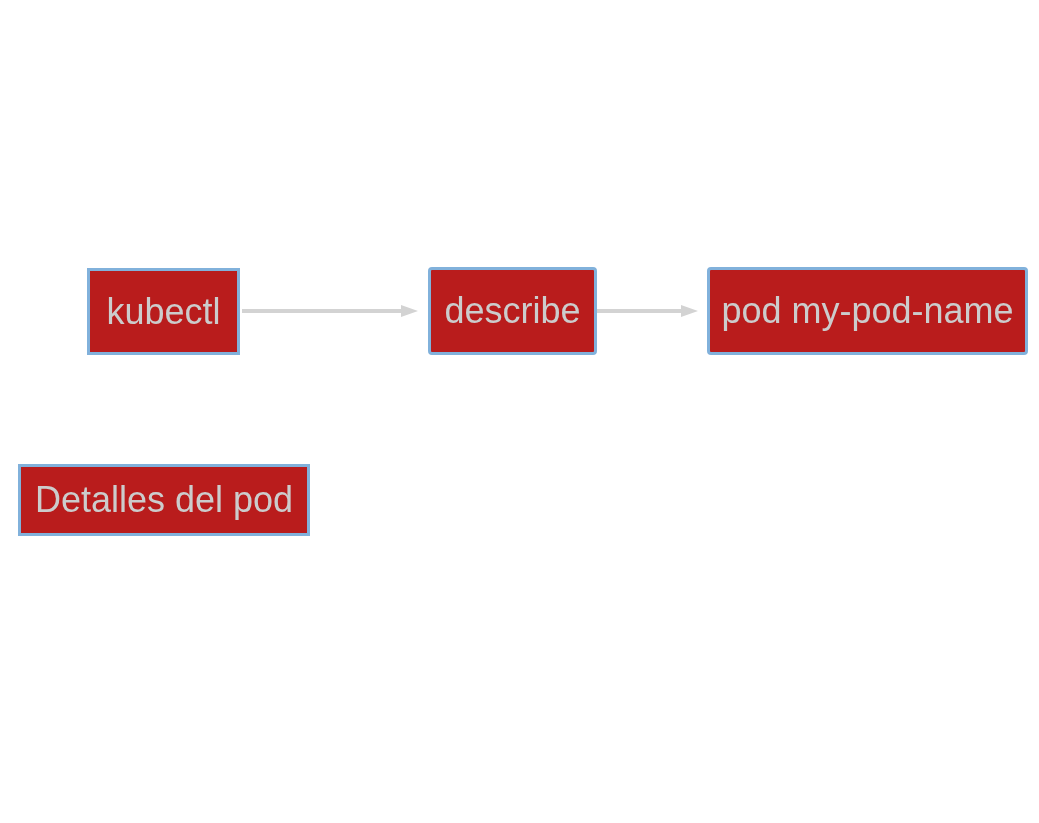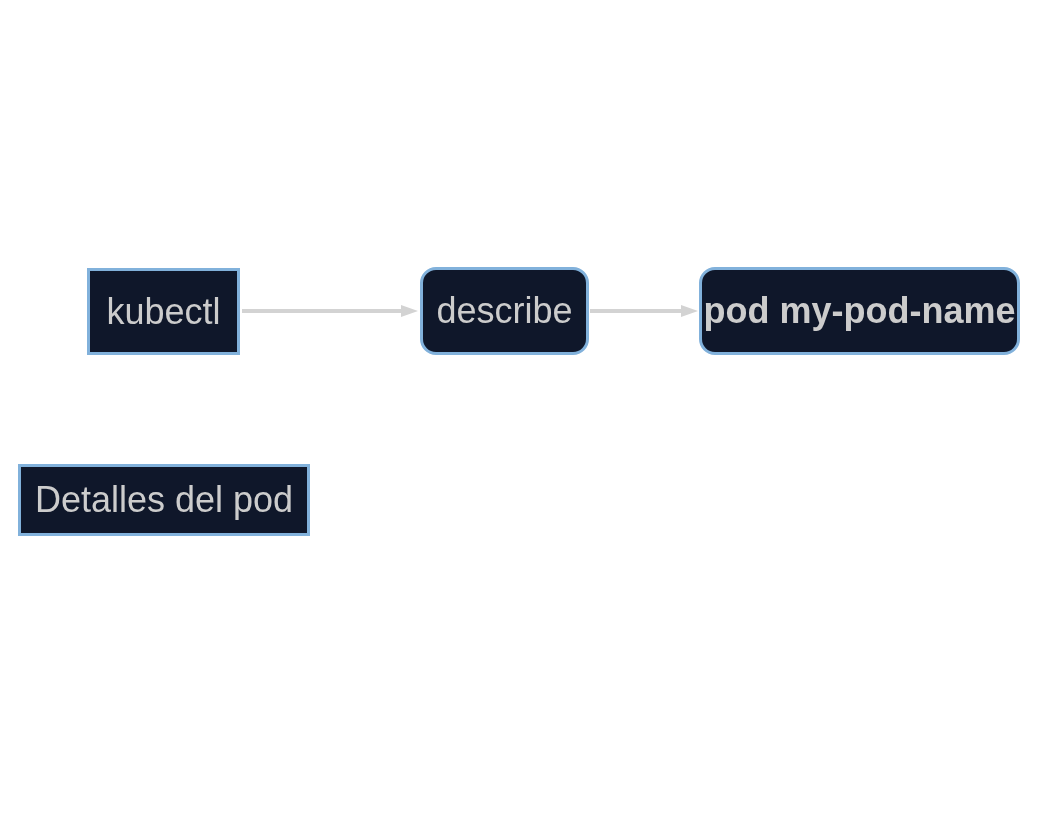--- a/index.html
+++ b/index.html
@@ -11,32 +11,33 @@
   .canvas {
     position: relative;
     width: 1039px;
     height: 823px;
     background: #ffffff;
     overflow: hidden;
   }
   .node {
     position: absolute;
     box-sizing: border-box;
-    background: #0f172a;
+    background: #b91c1c;
     border: 3px solid #81b1db;
     color: #cccccc;
     display: flex;
     align-items: center;
     justify-content: center;
     font-size: 36px;
     line-height: 1.2;
     white-space: nowrap;
   }
   .node.rounded {
-    border-radius: 16px;
+    border-radius: 4px;
+    margin-left: 8px;
   }
   .node-label {
     display: inline-block;
   }
   .edge-line {
     position: absolute;
     height: 4px;
     background: #d3d3d3;
   }
   .edge-arrowhead {
@@ -64,21 +65,21 @@
   </div>
 
   <div class="node rect" style="left:87px; top:268px; width:153px; height:87px;">
     <span class="node-label">kubectl</span>
   </div>
 
   <div class="node rounded" style="left:420px; top:267px; width:169px; height:88px;">
     <span class="node-label">describe</span>
   </div>
 
-  <div class="node rounded" style="left:699px; top:267px; width:321px; height:88px;font-weight:bold;">
+  <div class="node rounded" style="left:699px; top:267px; width:321px; height:88px;">
     <span class="node-label">pod my-pod-name</span>
   </div>
 
   <div class="node rect" style="left:18px; top:464px; width:292px; height:72px;">
     <span class="node-label">Detalles del pod</span>
   </div>
 
 </div>
 
 </body></html>

